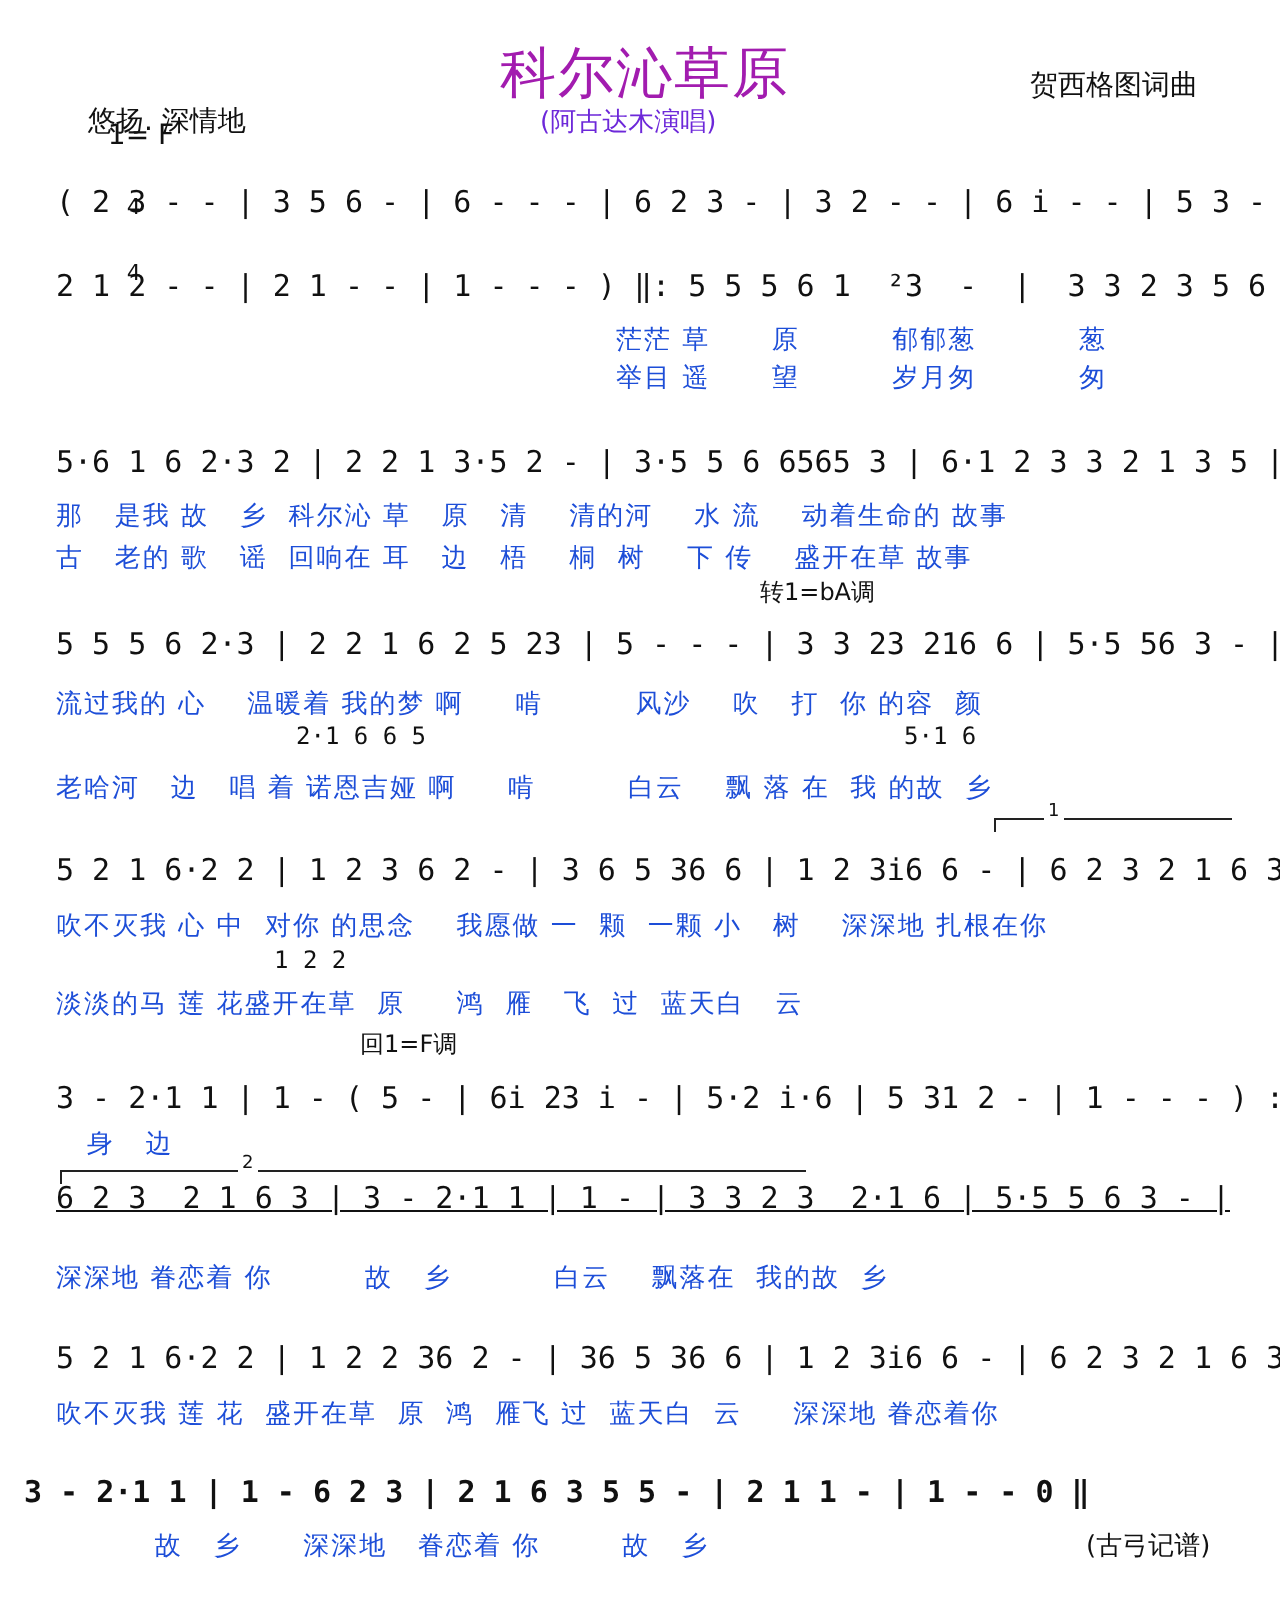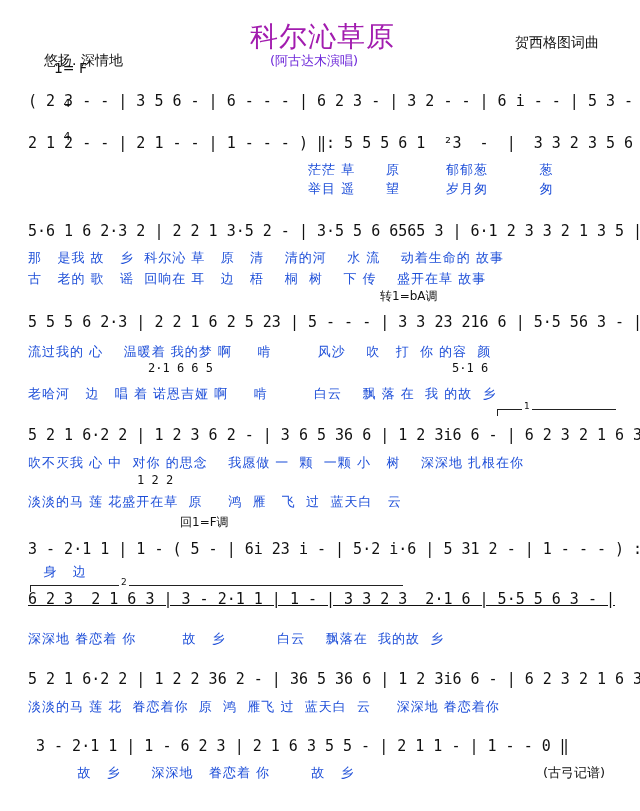--- a/index.html
+++ b/index.html
@@ -67,17 +67,17 @@
 <div class="abs lyr" style="left:28px; top:563px;">   身   边</div>
 
 <div class="volta" style="left:30px; top:585px; width:372px;">
   <span style="left:88px;">2</span>
 </div>
 
 <div class="abs notes" style="left:28px; top:590px;text-decoration:underline;">6 2 3  2 1 6 3 | 3 - 2·1 1 | 1 - | 3 3 2 3  2·1 6 | 5·5 5 6 3 - |</div>
 <div class="abs lyr" style="left:28px; top:630px;">深深地 眷恋着 你         故   乡          白云    飘落在  我的故  乡</div>
 
 <div class="abs notes" style="left:28px; top:670px;">5 2 1 6·2 2 | 1 2 2 36 2 - | 36 5 36 6 | 1 2 3i6 6 - | 6 2 3 2 1 6 3 |</div>
-<div class="abs lyr" style="left:28px; top:698px;">淡淡的马 莲 花  眷恋着你  原  鸿  雁飞 过  蓝天白  云     深深地 眷恋着你</div>
+<div class="abs lyr" style="left:28px; top:698px;">吹不灭我 莲 花  盛开在草  原  鸿  雁飞 过  蓝天白  云     深深地 眷恋着你</div>
 
-<div class="abs notes" style="left:36px; top:737px;">3 - 2·1 1 | 1 - 6 2 3 | 2 1 6 3 5 5 - | 2 1 1 - | 1 - - 0 ‖</div>
+<div class="abs notes" style="left:12px; top:737px;font-weight:bold;">3 - 2·1 1 | 1 - 6 2 3 | 2 1 6 3 5 5 - | 2 1 1 - | 1 - - 0 ‖</div>
 <div class="abs lyr" style="left:62px; top:764px;">   故   乡      深深地   眷恋着 你        故   乡</div>
 <div class="abs credit" style="left:543px; top:764px;">(古弓记谱)</div>
 
 </body></html>

